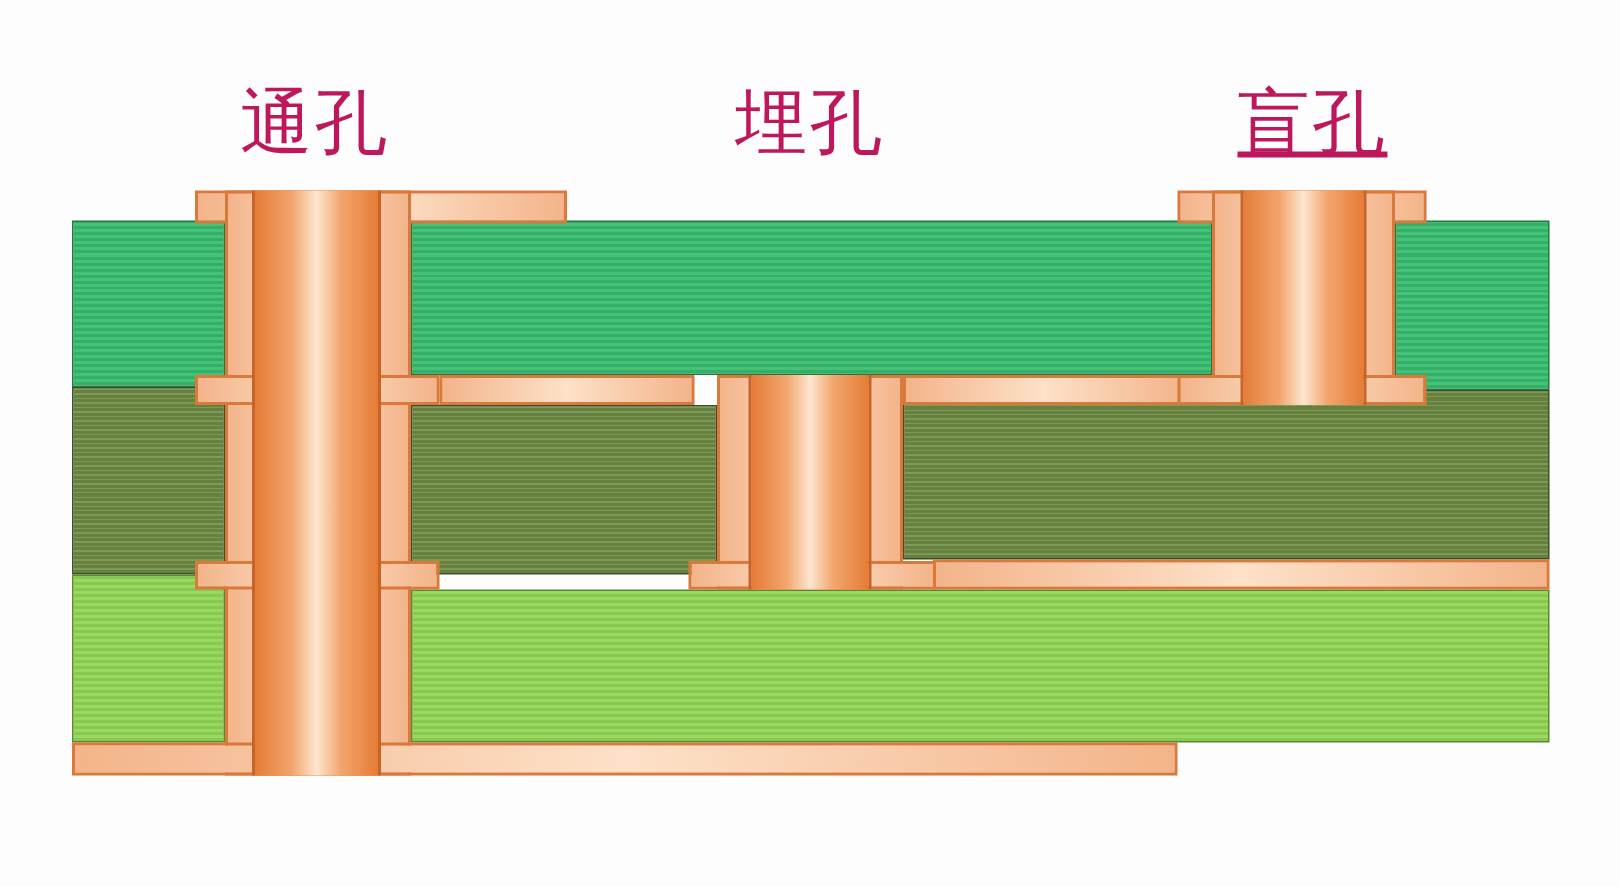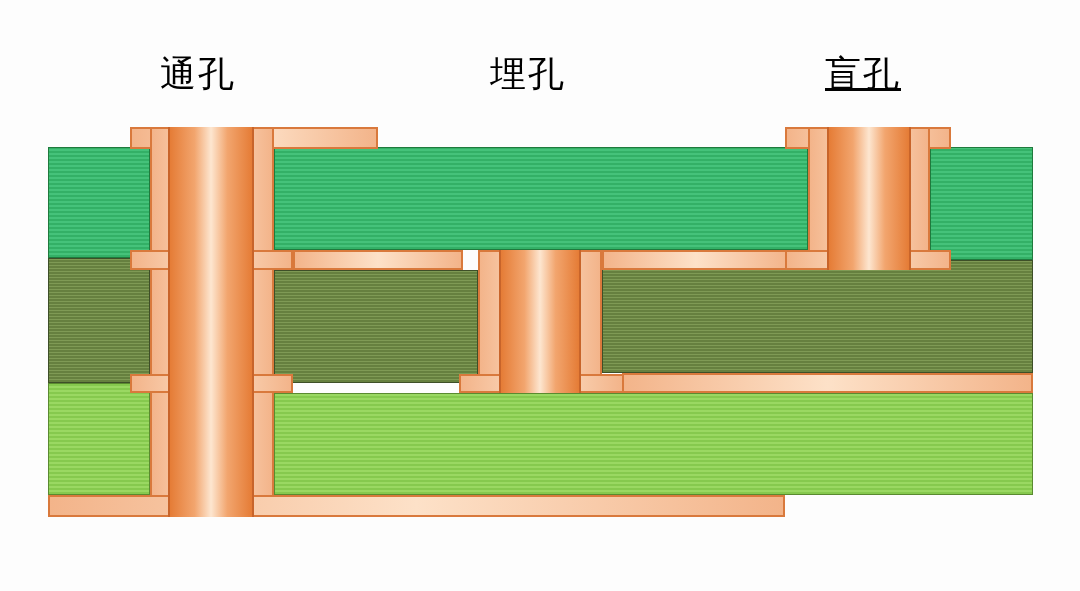--- a/index.html
+++ b/index.html
@@ -1,17 +1,17 @@
 <!DOCTYPE html>
 <html><head>
 <meta charset="utf-8">
 <style>
   html,body{margin:0;padding:0;}
   body{width:1080px;height:591px;background:#fdfdfd;position:relative;overflow:hidden;font-family:"DejaVu Serif","Liberation Serif",serif;}
-  .lbl{position:absolute;top:50px;font-size:36px;color:#000000;letter-spacing:2px;}
+  .lbl{position:absolute;top:50px;font-size:48px;color:#be185d;letter-spacing:2px;}
   .abs{position:absolute;box-sizing:border-box;}
   .l1{background:repeating-linear-gradient(0deg,#33b066 0 2px,#45c27a 2px 4px);border:1.5px solid #1f7a3d;}
   .l2{background:repeating-linear-gradient(0deg,#66803f 0 2px,#7f9a55 2px 3px);border:1.5px solid #3e4f28;}
   .l3{background:repeating-linear-gradient(0deg,#86c94e 0 2px,#9ad862 2px 4px);border:1.5px solid #5a8a30;}
   .cu{background:linear-gradient(90deg,#f3b48a,#fde1c8 50%,#f3b48a);border:2px solid #d9793c;}
   .barrel{background:linear-gradient(90deg,#e57c36 0%,#f2a56e 30%,#fde6d0 50%,#f2a56e 70%,#e57c36 100%);border-left:2px solid #c8642a;border-right:2px solid #c8642a;}
 </style>
 </head>
 <body>
 

